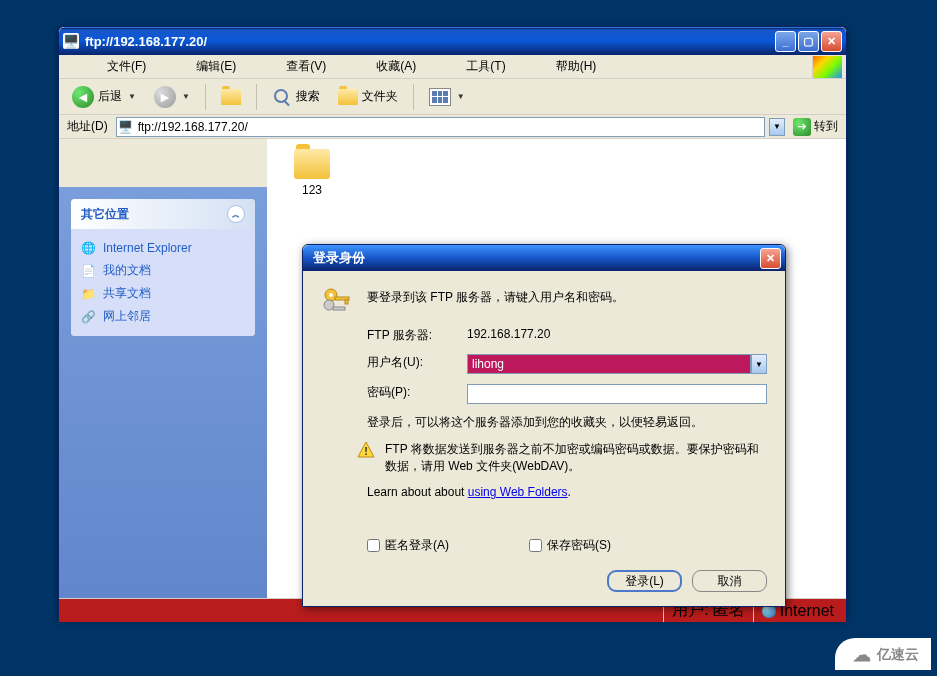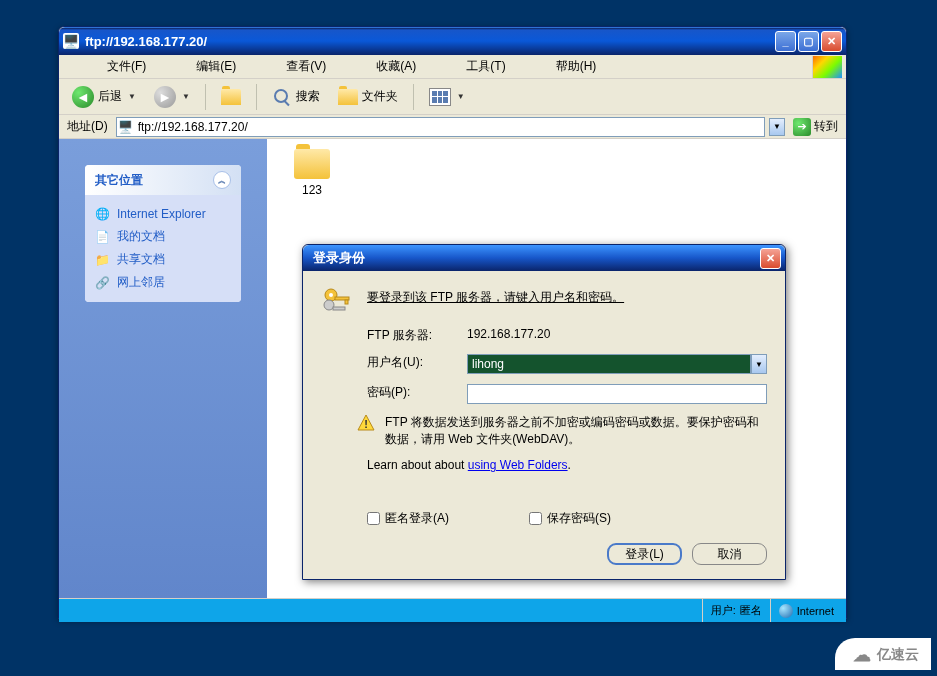--- a/index.html
+++ b/index.html
@@ -44,50 +44,50 @@
 
 .addressbar { height: 24px; background: #ece9d8; border-bottom: 1px solid #d4d0c8; display: flex; align-items: center; padding: 0 4px; font-size: 12px; gap: 4px; }
 .addressbar .lbl { padding: 0 4px; }
 .addr-input { flex: 1; height: 20px; display: flex; align-items: center; background: #fff; border: 1px solid #7f9db9; padding: 0 2px; }
 .addr-input input { flex: 1; border: none; outline: none; font-size: 12px; padding-left: 4px; }
 .addr-dd { width: 16px; height: 18px; background: linear-gradient(#e4eefd, #a8c8ef); border: 1px solid #7f9db9; display: flex; align-items: center; justify-content: center; font-size: 8px; cursor: pointer; }
 .go-btn { display: flex; align-items: center; gap: 3px; padding: 0 4px; cursor: pointer; }
 .go-ico { width: 18px; height: 18px; background: radial-gradient(circle at 30% 30%, #6fe86f, #2a8a2a); border-radius: 3px; color: #fff; display: flex; align-items: center; justify-content: center; font-size: 11px; }
 
 .content { display: flex; height: 459px; }
-.sidebar { width: 208px; background: linear-gradient(to bottom, #7a9edb 0%, #6186cb 100%); padding: 26px; }
+.sidebar { width: 208px; background: linear-gradient(to bottom, #7a9edb 0%, #6186cb 100%); padding: 12px; margin-top: 48px; }
 .side-panel { background: #eff3fb; border-radius: 4px; overflow: hidden; font-size: 12px; }
 .side-header { background: linear-gradient(to right, #fff, #d3e0f4); padding: 6px 10px; display: flex; align-items: center; justify-content: space-between; color: #215dc6; font-weight: bold; }
 .collapse-btn { width: 18px; height: 18px; border-radius: 50%; background: #fff; border: 1px solid #a8c0e8; display: flex; align-items: center; justify-content: center; font-size: 8px; color: #5a7cb0; cursor: pointer; }
 .side-body { padding: 8px 10px; background: #d6dff7; }
 .side-item { display: flex; align-items: center; gap: 6px; padding: 3px 0; color: #215dc6; cursor: pointer; }
 .si-icon { width: 16px; height: 16px; display: flex; align-items: center; justify-content: center; font-size: 12px; }
 
 .main-area { flex: 1; background: #fff; padding: 10px; position: relative; }
 .folder-item { width: 70px; text-align: center; font-size: 12px; cursor: pointer; }
 .big-folder { width: 36px; height: 30px; margin: 0 auto 4px; background: linear-gradient(#ffe9a8, #f4c23a); border-radius: 3px; position: relative; }
 .big-folder::before { content: ""; position: absolute; top: -5px; left: 2px; width: 14px; height: 5px; background: #f4c23a; border-radius: 3px 3px 0 0; }
 
-.statusbar { height: 24px; background: #0ea5e9; border-top: 1px solid #d4d0c8; display: flex; align-items: center; font-size: 11px; padding: 0 4px; }
+.statusbar { height: 24px; background: #b91c1c; border-top: 1px solid #d4d0c8; display: flex; align-items: center; font-size: 16px; padding: 0 4px; }
 .statusbar .spacer { flex: 1; }
 .status-cell { border-left: 1px solid #d4d0c8; padding: 0 8px; height: 100%; display: flex; align-items: center; gap: 4px; }
 .globe-ico { width: 14px; height: 14px; border-radius: 50%; background: radial-gradient(circle at 30% 30%, #a8e6ff, #1e6bb0); }
 
 
 .dialog { position: absolute; top: 244px; left: 302px; width: 484px; background: #ece9d8; border: 1px solid #0a246a; box-shadow: 2px 2px 8px rgba(0,0,0,0.5); border-radius: 6px 6px 0 0; }
 .dialog .titlebar { height: 26px; background: linear-gradient(to bottom, #3d95ff 0%, #1756c9 50%, #0a246a 100%); }
 .dialog-body { padding: 14px 18px 14px 18px; font-size: 12px; display: grid; grid-template-columns: 36px 1fr; gap: 10px 10px; }
 .key-icon { width: 32px; height: 32px; }
 .key-icon svg { width: 32px; height: 32px; }
 .dialog-body .row { grid-column: 2; display: flex; align-items: flex-start; }
-.dialog-body .intro { grid-column: 2; padding-top: 4px; text-decoration: underline; }
+.dialog-body .intro { grid-column: 2; padding-top: 4px; }
 .field-label { width: 100px; }
 .combo { flex: 1; display: flex; }
 .combo input { flex: 1; height: 20px; border: 1px solid #7f9db9; padding: 0 4px; font-size: 12px; outline: none; }
-.combo input.sel { background: #14532d; color: #fff; }
+.combo input.sel { background: #be185d; color: #fff; }
 .combo .addr-dd { height: 20px; }
 .warn-row { grid-column: 1 / -1; display: flex; gap: 10px; align-items: flex-start; padding-left: 36px; }
 .warn-ico { width: 18px; height: 18px; flex-shrink: 0; }
 .warn-ico svg { width: 18px; height: 18px; }
 .learn-row { grid-column: 2; }
 .learn-row a { color: #0000ee; text-decoration: underline; cursor: pointer; }
 .check-row { grid-column: 2; display: flex; gap: 80px; }
 .check-row label { display: flex; align-items: center; gap: 5px; cursor: pointer; margin-top: 28px; }
 .check-row input { width: 13px; height: 13px; }
 .btn-row { grid-column: 2; display: flex; justify-content: flex-end; gap: 10px; margin-top: 6px; }
@@ -253,20 +253,21 @@
       </div>
     </div>
 
     <div class="row">
       <div class="field-label">密码(P):</div>
       <div class="combo">
         <input type="password" value="" style="">
       </div>
     </div>
 
+    <div class="row">登录后，可以将这个服务器添加到您的收藏夹，以便轻易返回。</div>
 
     <div class="warn-row">
       <div class="warn-ico">
         <svg viewBox="0 0 18 18">
             <polygon points="9,1 17,16 1,16" fill="#ffd93b" stroke="#b88a1a"></polygon>
             <text x="9" y="14" text-anchor="middle" font-size="11" font-weight="bold" fill="#333">!</text>
           </svg>
       </div>
       <div>FTP 将数据发送到服务器之前不加密或编码密码或数据。要保护密码和数据，请用 Web 文件夹(WebDAV)。</div>
     </div>

